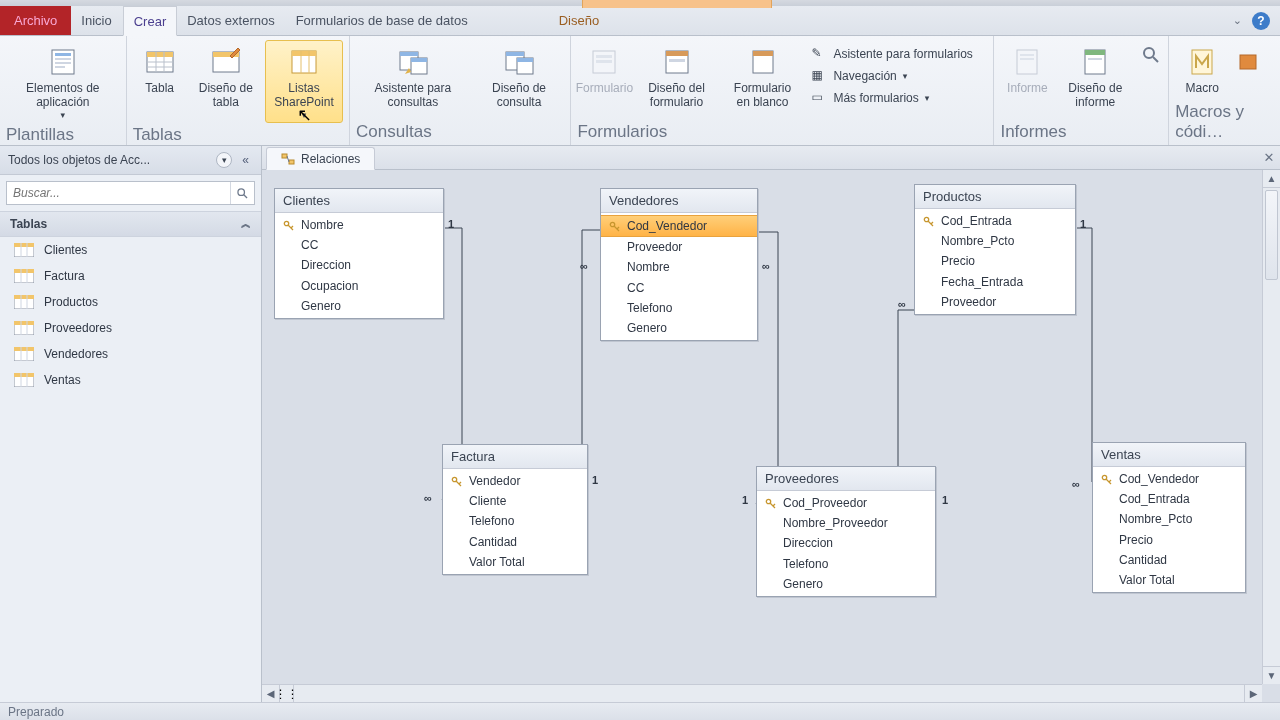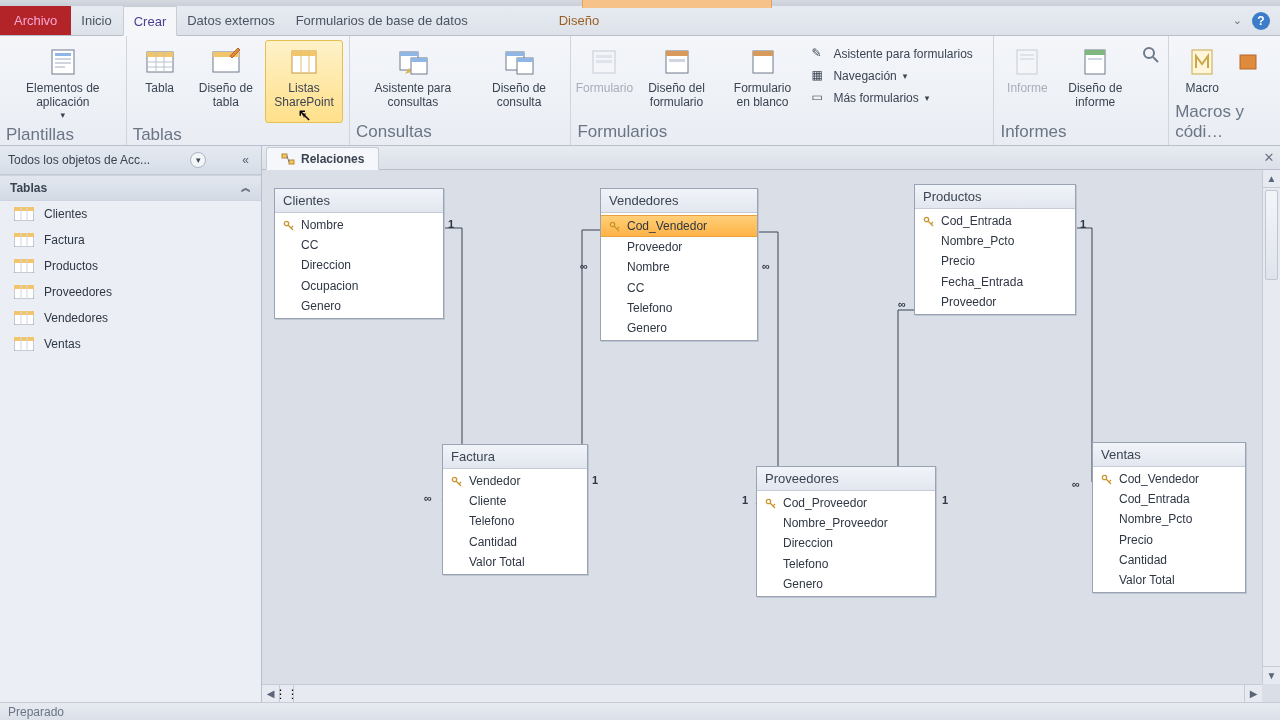--- a/index.html
+++ b/index.html
@@ -31,35 +31,35 @@
 .ricon svg { width:32px; height:32px; }
 .small-stack { display:flex; flex-direction:column; gap:2px; padding-top:4px; min-width:180px;}
 .small-item { display:flex; align-items:center; gap:6px; padding:2px 4px; color:#3b4452;}
 .small-item .sicon{width:16px;height:16px;}
 
 .cursor { position:absolute; left:297px; top:104px; font-size:18px; color:#000; pointer-events:none; z-index:50;}
 
 
 .workspace { display:flex; height:calc(720px - 6px - 30px - 110px - 18px); }
 .nav { width:262px; background:#ebeff5; border-right:1px solid #b9c0cb; display:flex; flex-direction:column;}
-.nav-header { display:flex; align-items:center; padding:6px 8px; background:linear-gradient(#e4e9f1,#d7dde7); border-bottom:1px solid #c3c9d4; font-size:14px; color:#3b4452;gap:26px;}
+.nav-header { display:flex; align-items:center; padding:6px 8px; background:linear-gradient(#e4e9f1,#d7dde7); border-bottom:1px solid #c3c9d4; font-size:14px; color:#3b4452;}
 .nav-header .dd { margin-left:auto; width:16px;height:16px; border:1px solid #aeb6c3; border-radius:50%; display:flex;align-items:center;justify-content:center; font-size:9px; background:#f3f5f9;}
 .nav-header .coll { margin-left:6px; font-size:12px; color:#54607a; padding:0 4px;}
 .search { display:flex; margin:6px; border:1px solid #b9c0cb; background:#fff;}
 .search input { flex:1; border:none; padding:4px 6px; font-size:12px; outline:none; color:#8a93a2; font-style:italic;}
 .search .sbtn{ width:24px; display:flex;align-items:center;justify-content:center; border-left:1px solid #d3d8e1;}
 .nav-section { background:linear-gradient(#e2e7ef,#d4dae5); padding:5px 10px; font-weight:bold; color:#3b4452; display:flex; align-items:center; border-top:1px solid #cdd3de; border-bottom:1px solid #cdd3de;}
 .nav-section .chevup{margin-left:auto; font-size:10px; color:#6b7586;}
 .nav-item { display:flex; align-items:center; gap:10px; padding:6px 14px; color:#2f3744;}
 .nav-item .ticon{width:20px;height:14px;}
 
 
 .canvas-wrap { flex:1; display:flex; flex-direction:column; background:#cfd4dd; position:relative;}
 .doc-tabs { display:flex; background:linear-gradient(#e7ebf1,#dbe0e9); border-bottom:1px solid #b9c0cb; height:24px;}
-.doc-tab { display:flex; align-items:center; gap:6px; padding:3px 14px; background:#f5f7fb; border:1px solid #c6cbd6; border-bottom:1px solid #f5f7fb; margin:1px 0 -1px 4px; font-size:12px; font-weight:bold; color:#3b4452; border-radius:3px 3px 0 0;}
+.doc-tab { display:flex; align-items:center; gap:6px; padding:3px 14px; background:#f5f7fb; border:1px solid #c6cbd6; border-bottom:1px solid #f5f7fb; margin:1px 0 -1px 4px; font-size:12px; font-weight:normal; color:#3b4452; border-radius:3px 3px 0 0;}
 .doc-tab .relicon{width:14px;height:14px;}
 .doc-close { margin-left:auto; width:22px; display:flex;align-items:center;justify-content:center; color:#6b7586; font-size:13px;}
 .canvas { flex:1; background:#d9dee7; position:relative; overflow:hidden;}
 .vscroll { position:absolute; right:0; top:0; bottom:18px; width:18px; background:#e7ebf1; border-left:1px solid #c6cbd6; display:flex; flex-direction:column;}
 .vscroll .arr{height:18px;display:flex;align-items:center;justify-content:center;color:#5c6678;font-size:10px;border-bottom:1px solid #c6cbd6;}
 .vscroll .arr.bot{border-bottom:none;border-top:1px solid #c6cbd6;}
 .vscroll .thumb{margin:2px;height:90px;background:linear-gradient(#f3f5f9,#dfe4ec);border:1px solid #c0c6d1;border-radius:2px;}
 .hscroll{position:absolute;left:0;right:18px;bottom:0;height:18px;background:#e7ebf1;border-top:1px solid #c6cbd6; display:flex;}
 .hscroll .arr{width:18px;display:flex;align-items:center;justify-content:center;color:#5c6678;font-size:10px;border-right:1px solid #c6cbd6;}
 .hscroll .arr.r{border-right:none;border-left:1px solid #c6cbd6;margin-left:auto;}
@@ -303,20 +303,29 @@
 
 <div class="cursor">↖</div>
 
 <div class="workspace">
 
   <div class="nav">
     <div class="nav-header">
       <span>Todos los objetos de Acc...</span>
       <span class="dd">▾</span>
       <span class="coll">«</span>
+    </div>
+    <div class="search">
+      <input placeholder="Buscar..." style="">
+      <div class="sbtn">
+          <svg width="13" height="13" viewBox="0 0 20 20">
+            <circle cx="8" cy="8" r="5" fill="none" stroke="#6f7a8c" stroke-width="2"></circle>
+            <line x1="12" y1="12" x2="17" y2="17" stroke="#6f7a8c" stroke-width="2"></line>
+          </svg>
+        </div>
     </div>
     <div class="nav-section">
       <span>Tablas</span>
       <span class="chevup">︽</span>
     </div>
     <div id="nav-items">
         <div class="nav-item">
           <span class="ticon"><svg viewBox="0 0 20 14">
               <rect x="0" y="0" width="20" height="14" fill="#fff" stroke="#8a93a2"></rect>
               <rect x="0" y="0" width="20" height="4" fill="#f2c56a"></rect>

